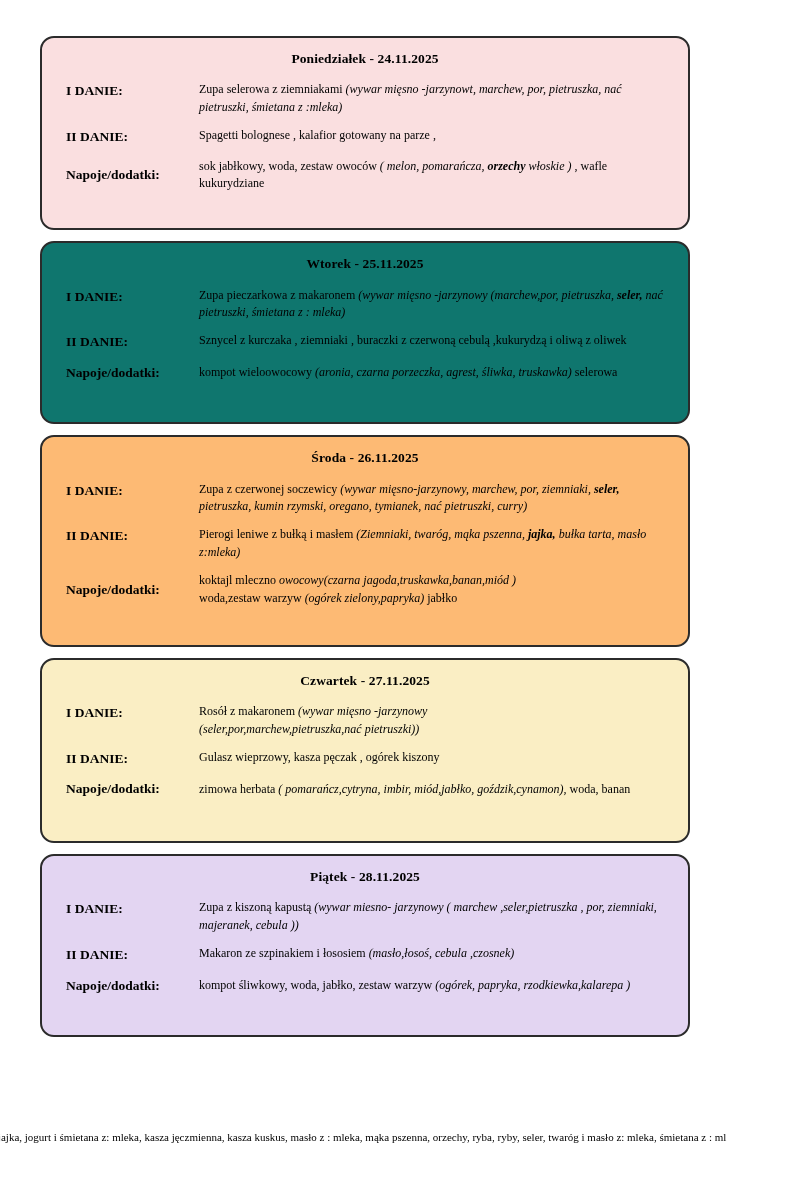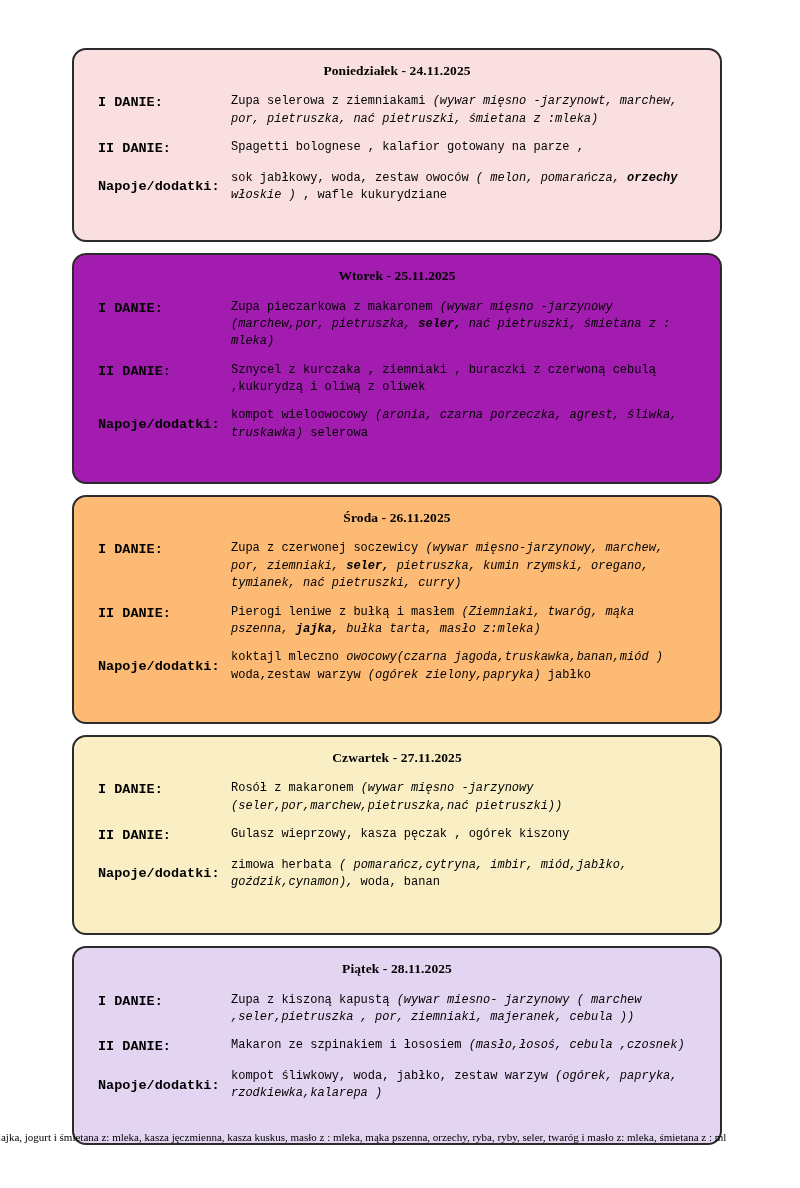--- a/index.html
+++ b/index.html
@@ -13,48 +13,47 @@
     width: 800px;
     height: 1188px;
     font-family: "Liberation Serif", "DejaVu Serif", serif;
     color: #000000;
     overflow: hidden;
     position: relative;
   }
 
   .menu-page {
     width: 730px;
-    padding: 48px 40px 0 40px;
-    margin-left: 32px;
+    padding: 36px 40px 0 40px;
   }
 
   .day-card {
     border: 2px solid #2b2b2b;
     border-radius: 14px;
     margin-bottom: 11px;
     padding: 10px 18px 14px 18px;
     position: relative;
   }
 
   .day-card.pink   { background: #fadfe0; }
-  .day-card.green  { background: #a21caf; }
+  .day-card.green  { background: #0f766e; }
   .day-card.blue   { background: #fdba74; }
   .day-card.yellow { background: #faeec4; }
   .day-card.purple { background: #e3d5f2; }
 
   .day-title {
     text-align: center;
     font-weight: bold;
     font-size: 13.5px;
     letter-spacing: 0.1px;
     margin: 3px 0 14px 0;
     line-height: 1.2;
   }
 
-  .rows { display: block; font-family: Liberation Mono, monospace; }
+  .rows { display: block; }
 
   .menu-row {
     display: flex;
     align-items: flex-start;
     margin-bottom: 11px;
   }
   .menu-row:last-child { margin-bottom: 0; align-items: center; }
 
   .row-label {
     flex: 0 0 139px;

